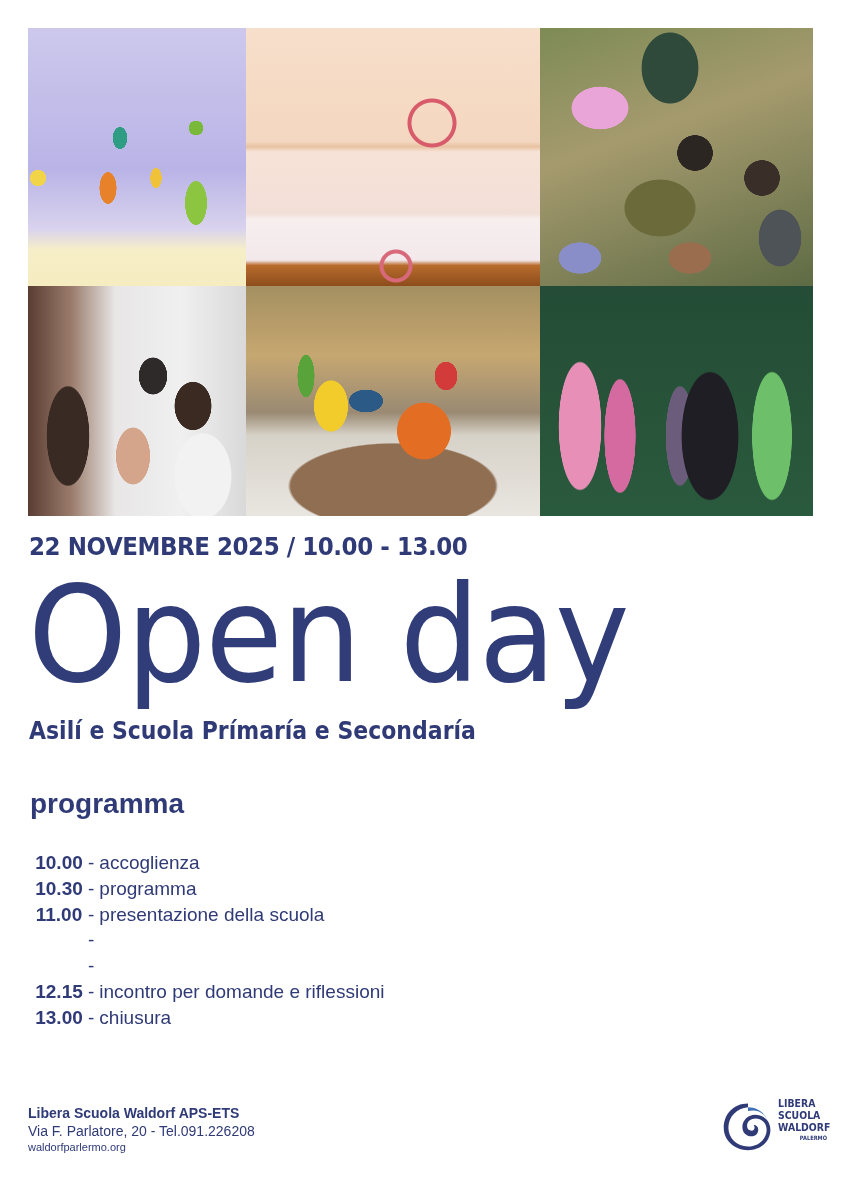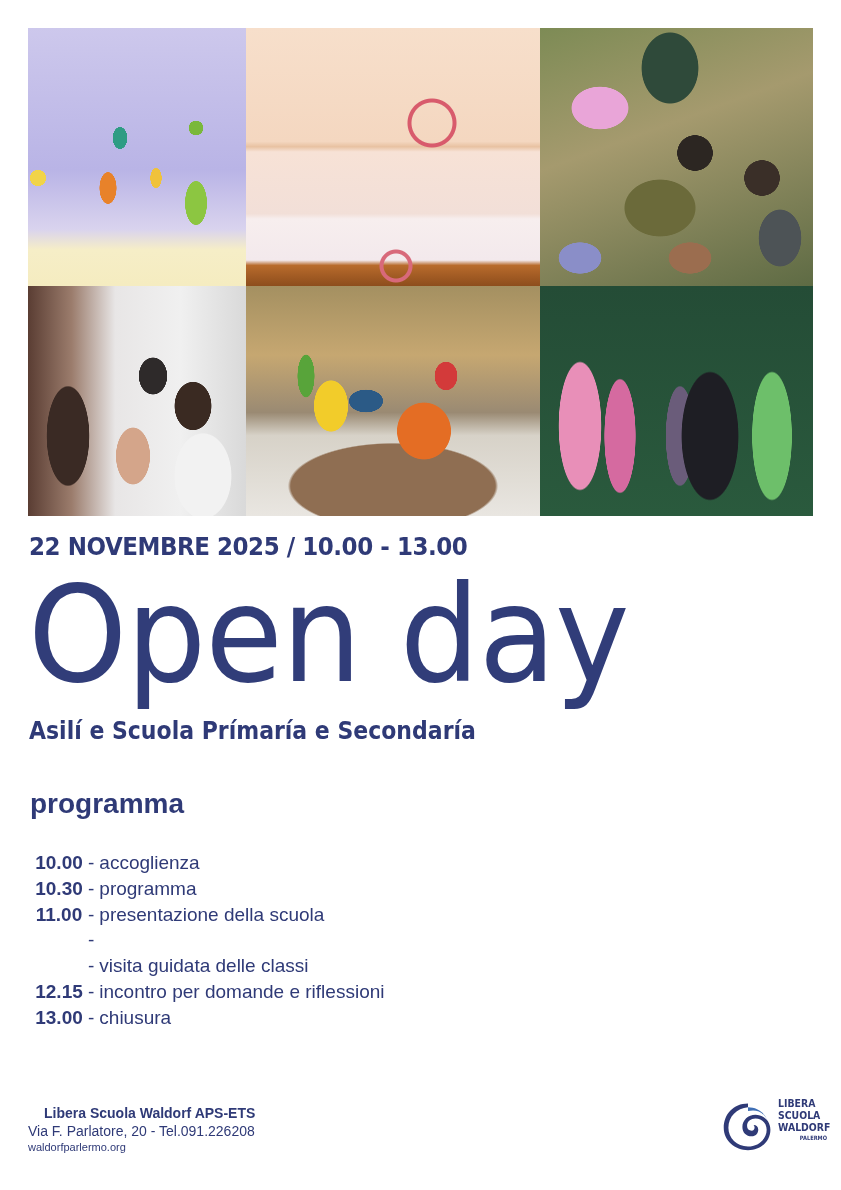--- a/index.html
+++ b/index.html
@@ -64,21 +64,21 @@
     .subtitle { position: absolute; left: 29px; top: 716px; font-family: "DejaVu Sans", sans-serif; font-size: 25px; font-weight: bold; color: #2f3a77; white-space: nowrap; transform: scaleX(0.88); transform-origin: left top; }
 
     .program-heading { position: absolute; left: 30px; top: 788px; font-family: "Liberation Sans", sans-serif; font-size: 28px; font-weight: bold; color: #2f3a77; }
     .program-list { position: absolute; left: 30px; top: 850px; margin: 0; padding: 0; list-style: none; font-family: "Liberation Sans", sans-serif; font-size: 19px; line-height: 25.8px; color: #2f3a77; }
     .program-list li { white-space: nowrap; display: flex; }
     .program-list .time { font-weight: bold; display: inline-block; width: 58px; text-align: center; }
     .program-list .sep { margin-right: 5px; }
     .program-list li.indent .time { visibility: hidden; }
 
     .footer { position: absolute; left: 28px; top: 1104px; font-family: "Liberation Sans", sans-serif; color: #2f3a77; }
-    .footer .org { font-size: 14px; font-weight: bold; line-height: 18px; margin-left: 16px; }
+    .footer .org { font-size: 14px; font-weight: bold; line-height: 18px; }
     .footer .addr { font-size: 14px; line-height: 18px; }
     .footer .web { font-size: 11px; line-height: 14px; }
 
     .logo { position: absolute; left: 720px; top: 1098px; width: 120px; height: 60px; display: flex; }
     .logo svg { width: 56px; height: 56px; flex: none; }
     .logo-text { margin-left: 2px; font-family: "DejaVu Sans", sans-serif; color: #2f3a77; font-weight: bold; line-height: 12px; font-size: 11px; transform: scaleX(0.85); transform-origin: left center; }
     .logo-text .city { font-size: 6px; line-height: 8px; text-align: right; padding-right: 4px; }
   </style>
 </head>
 <body>
@@ -113,21 +113,20 @@
     <span class="sep">-</span>
     <span>presentazione della scuola</span>
   </li>
   <li class="indent">
     <span class="time">11.00</span>
     <span class="sep">-</span>
   </li>
   <li class="indent">
     <span class="time">11.00</span>
     <span class="sep">-</span>
-    <span>visita guidata delle classi</span>
   </li>
   <li>
     <span class="time">12.15</span>
     <span class="sep">-</span>
     <span>incontro per domande e riflessioni</span>
   </li>
   <li>
     <span class="time">13.00</span>
     <span class="sep">-</span>
     <span>chiusura</span>

